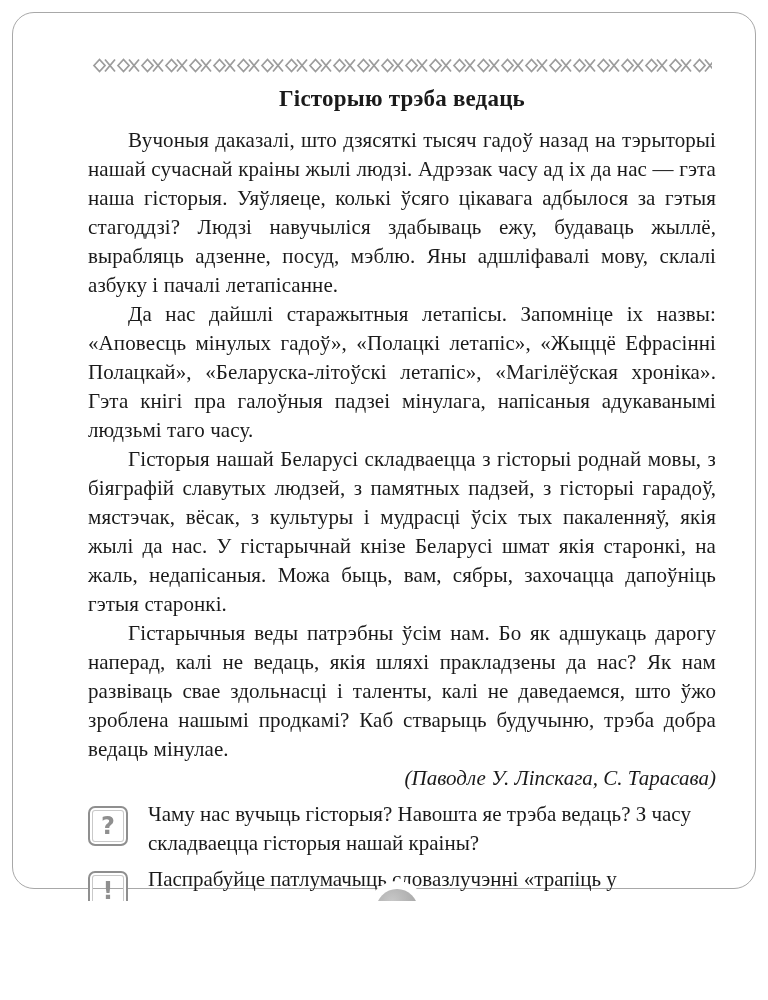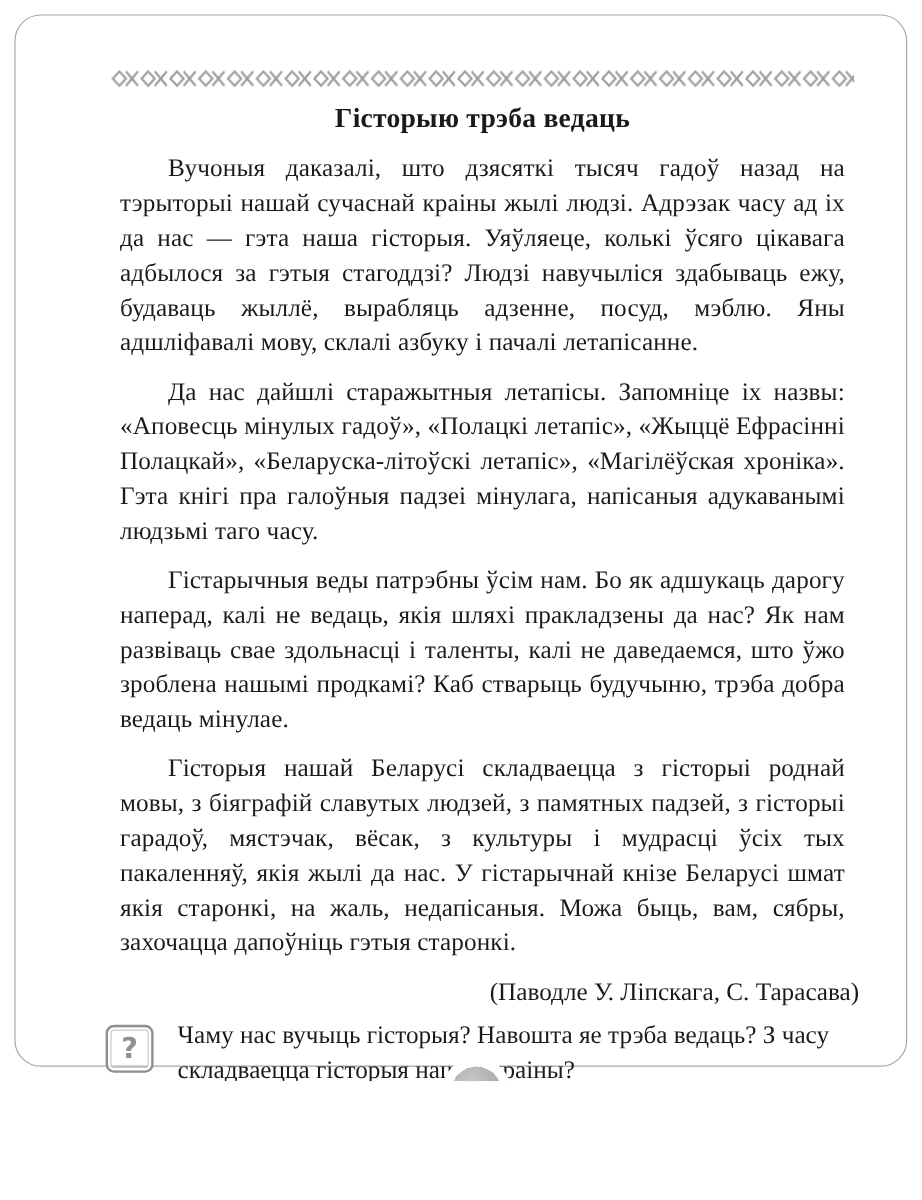--- a/index.html
+++ b/index.html
@@ -34,30 +34,31 @@
     width: 628px;
   }
   h1.title {
     font-size: 23px;
     font-weight: bold;
     text-align: center;
     margin: 0 0 14px 0;
     letter-spacing: 0.2px;
   }
   p.para {
-    margin: 12px;
+    margin: 0;
     font-size: 21px;
     line-height: 29px;
     text-align: justify;
     text-indent: 40px;
     letter-spacing: 0.1px;
   }
   .attribution {
     font-size: 21px;
     line-height: 29px;
+    font-style: italic;
     text-align: right;
   }
   .question {
     display: flex;
     gap: 20px;
     align-items: flex-start;
     margin-top: 7px;
   }
   .q-icon {
     flex: 0 0 auto;
@@ -111,22 +112,22 @@
       </pattern>
     </defs>
     <rect x="0" y="0" width="620" height="15" fill="url(#orn)"></rect>
   </svg>
 
   <div class="content">
     <h1 class="title">Гісторыю трэба ведаць</h1>
 
     <p class="para">Вучоныя даказалі, што дзясяткі тысяч гадоў назад на тэрыторыі нашай сучаснай краіны жылі людзі. Адрэзак часу ад іх да нас — гэта наша гісторыя. Уяўляеце, колькі ўсяго цікавага адбылося за гэтыя стагоддзі? Людзі навучыліся здабываць ежу, будаваць жыллё, вырабляць адзенне, посуд, мэблю. Яны адшліфавалі мову, склалі азбуку і пачалі летапісанне.</p>
     <p class="para">Да нас дайшлі старажытныя летапісы. Запомніце іх назвы: «Аповесць мінулых гадоў», «Полацкі летапіс», «Жыццё Ефрасінні Полацкай», «Беларуска-літоўскі летапіс», «Магілёўская хроніка». Гэта кнігі пра галоўныя падзеі мінулага, напісаныя адукаванымі людзьмі таго часу.</p>
+    <p class="para">Гісторыя нашай Беларусі складваецца з гісторыі роднай мовы, з біяграфій славутых людзей, з памятных падзей, з гісторыі гарадоў, мястэчак, вёсак, з культуры і мудрасці ўсіх тых пакаленняў, якія жылі да нас. У гістарычнай кнізе Беларусі шмат якія старонкі, на жаль, недапісаныя. Можа быць, вам, сябры, захочацца дапоўніць гэтыя старонкі.</p>
     <p class="para">Гістарычныя веды патрэбны ўсім нам. Бо як адшукаць дарогу наперад, калі не ведаць, якія шляхі пракладзены да нас? Як нам развіваць свае здольнасці і таленты, калі не даведаемся, што ўжо зроблена нашымі продкамі? Каб стварыць будучыню, трэба добра ведаць мінулае.</p>
-    <p class="para">Гісторыя нашай Беларусі складваецца з гісторыі роднай мовы, з біяграфій славутых людзей, з памятных падзей, з гісторыі гарадоў, мястэчак, вёсак, з культуры і мудрасці ўсіх тых пакаленняў, якія жылі да нас. У гістарычнай кнізе Беларусі шмат якія старонкі, на жаль, недапісаныя. Можа быць, вам, сябры, захочацца дапоўніць гэтыя старонкі.</p>
 
     <div class="attribution">(Паводле У. Ліпскага, С. Тарасава)</div>
 
     <div class="question">
       <div class="q-icon">?</div>
       <div class="q-text">Чаму нас вучыць гісторыя? Навошта яе трэба ведаць? З часу складваецца гісторыя нашай краіны?</div>
     </div>
 
     <div class="question">
       <div class="q-icon">!</div>

